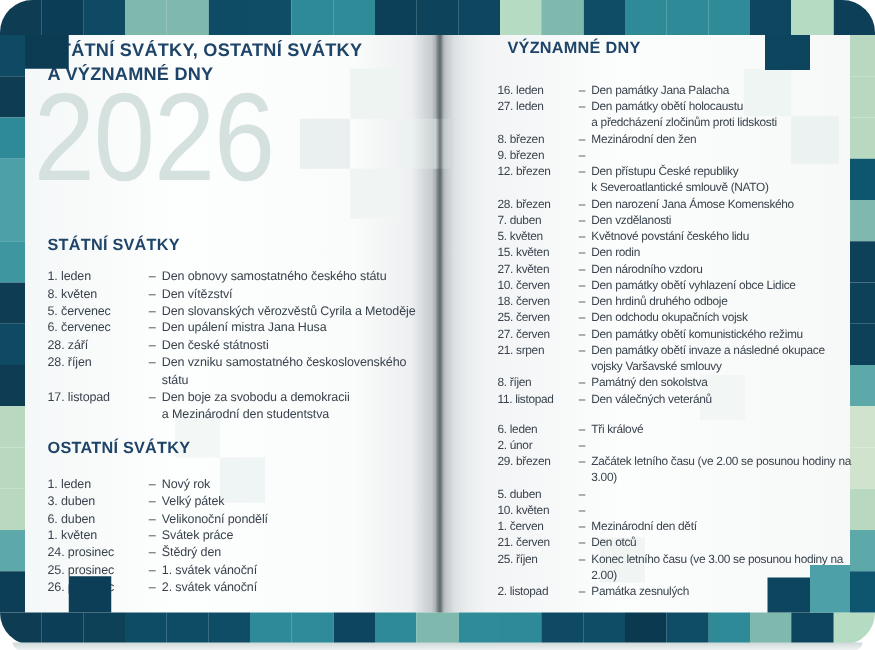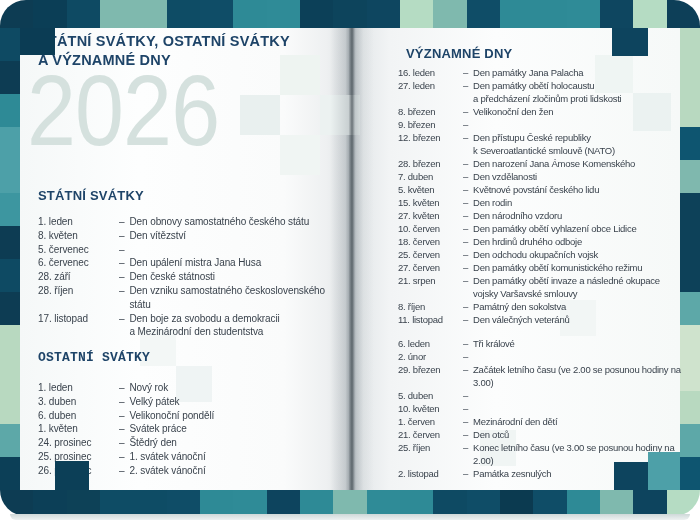--- a/index.html
+++ b/index.html
@@ -36,22 +36,22 @@
   
   #spine{position:absolute;top:28px;bottom:26px;left:330px;width:44px;pointer-events:none;
     background:linear-gradient(90deg,rgba(150,160,165,0) 0%,rgba(120,130,138,0.30) 42%,rgba(55,65,72,0.72) 50%,rgba(120,130,138,0.38) 57%,rgba(170,178,182,0.16) 76%,rgba(170,178,182,0) 100%);}
 
   
   .content{position:absolute;inset:0;}
   #left-title{position:absolute;left:38px;top:32px;font-size:14.5px;line-height:19px;font-weight:bold;color:var(--heading);letter-spacing:.2px;}
   #year{position:absolute;left:27px;top:60px;font-size:100px;line-height:100px;font-weight:400;color:var(--year);letter-spacing:-1px;transform:scaleX(.88);transform-origin:left top;}
   .sec{position:absolute;font-size:13px;font-weight:bold;color:var(--heading);letter-spacing:.2px;}
   #heading-statni{left:38px;top:188px;}
-  #heading-ostatni{left:38px;top:350px;font-family:Liberation Mono, monospace;}
-  #heading-vyznamne{left:406px;top:46px;}
+  #heading-ostatni{left:38px;top:350px;}
+  #heading-vyznamne{left:406px;top:30px;}
   .list{position:absolute;}
   #list-statni{left:38px;top:215px;width:306px;}
   #list-ostatni{left:38px;top:381px;width:306px;}
   #right-lists{position:absolute;left:398px;top:66px;width:288px;}
   .row{display:flex;align-items:flex-start;color:var(--text);}
   .left-list .row{font-size:10px;line-height:13.8px;letter-spacing:-.1px;}
   .right-list .row{font-size:9.5px;line-height:13px;letter-spacing:-.25px;}
   .row .date{text-align:left;white-space:nowrap;}
   .left-list .row .date{width:72px;}
   .right-list .row .date{width:56px;}
@@ -173,20 +173,21 @@
           <span class="desc">Den obnovy samostatného českého státu</span>
         </div>
         <div class="row">
           <span class="date">8. květen</span>
           <span class="dash">–</span>
           <span class="desc">Den vítězství</span>
         </div>
         <div class="row">
           <span class="date">5. červenec</span>
           <span class="dash">–</span>
+          <span class="desc">Den slovanských věrozvěstů Cyrila a Metoděje</span>
         </div>
         <div class="row">
           <span class="date">6. červenec</span>
           <span class="dash">–</span>
           <span class="desc">Den upálení mistra Jana Husa</span>
         </div>
         <div class="row">
           <span class="date">28. září</span>
           <span class="dash">–</span>
           <span class="desc">Den české státnosti</span>
@@ -251,21 +252,21 @@
             <span class="desc">Den památky Jana Palacha</span>
           </div>
           <div class="row">
             <span class="date">27. leden</span>
             <span class="dash">–</span>
             <span class="desc">Den památky obětí holocaustu<br>a předcházení zločinům proti lidskosti</span>
           </div>
           <div class="row">
             <span class="date">8. březen</span>
             <span class="dash">–</span>
-            <span class="desc">Velikonoční den žen</span>
+            <span class="desc">Mezinárodní den žen</span>
           </div>
           <div class="row">
             <span class="date">9. březen</span>
             <span class="dash">–</span>
           </div>
           <div class="row">
             <span class="date">12. březen</span>
             <span class="dash">–</span>
             <span class="desc">Den přístupu České republiky<br>k Severoatlantické smlouvě (NATO)</span>
           </div>

